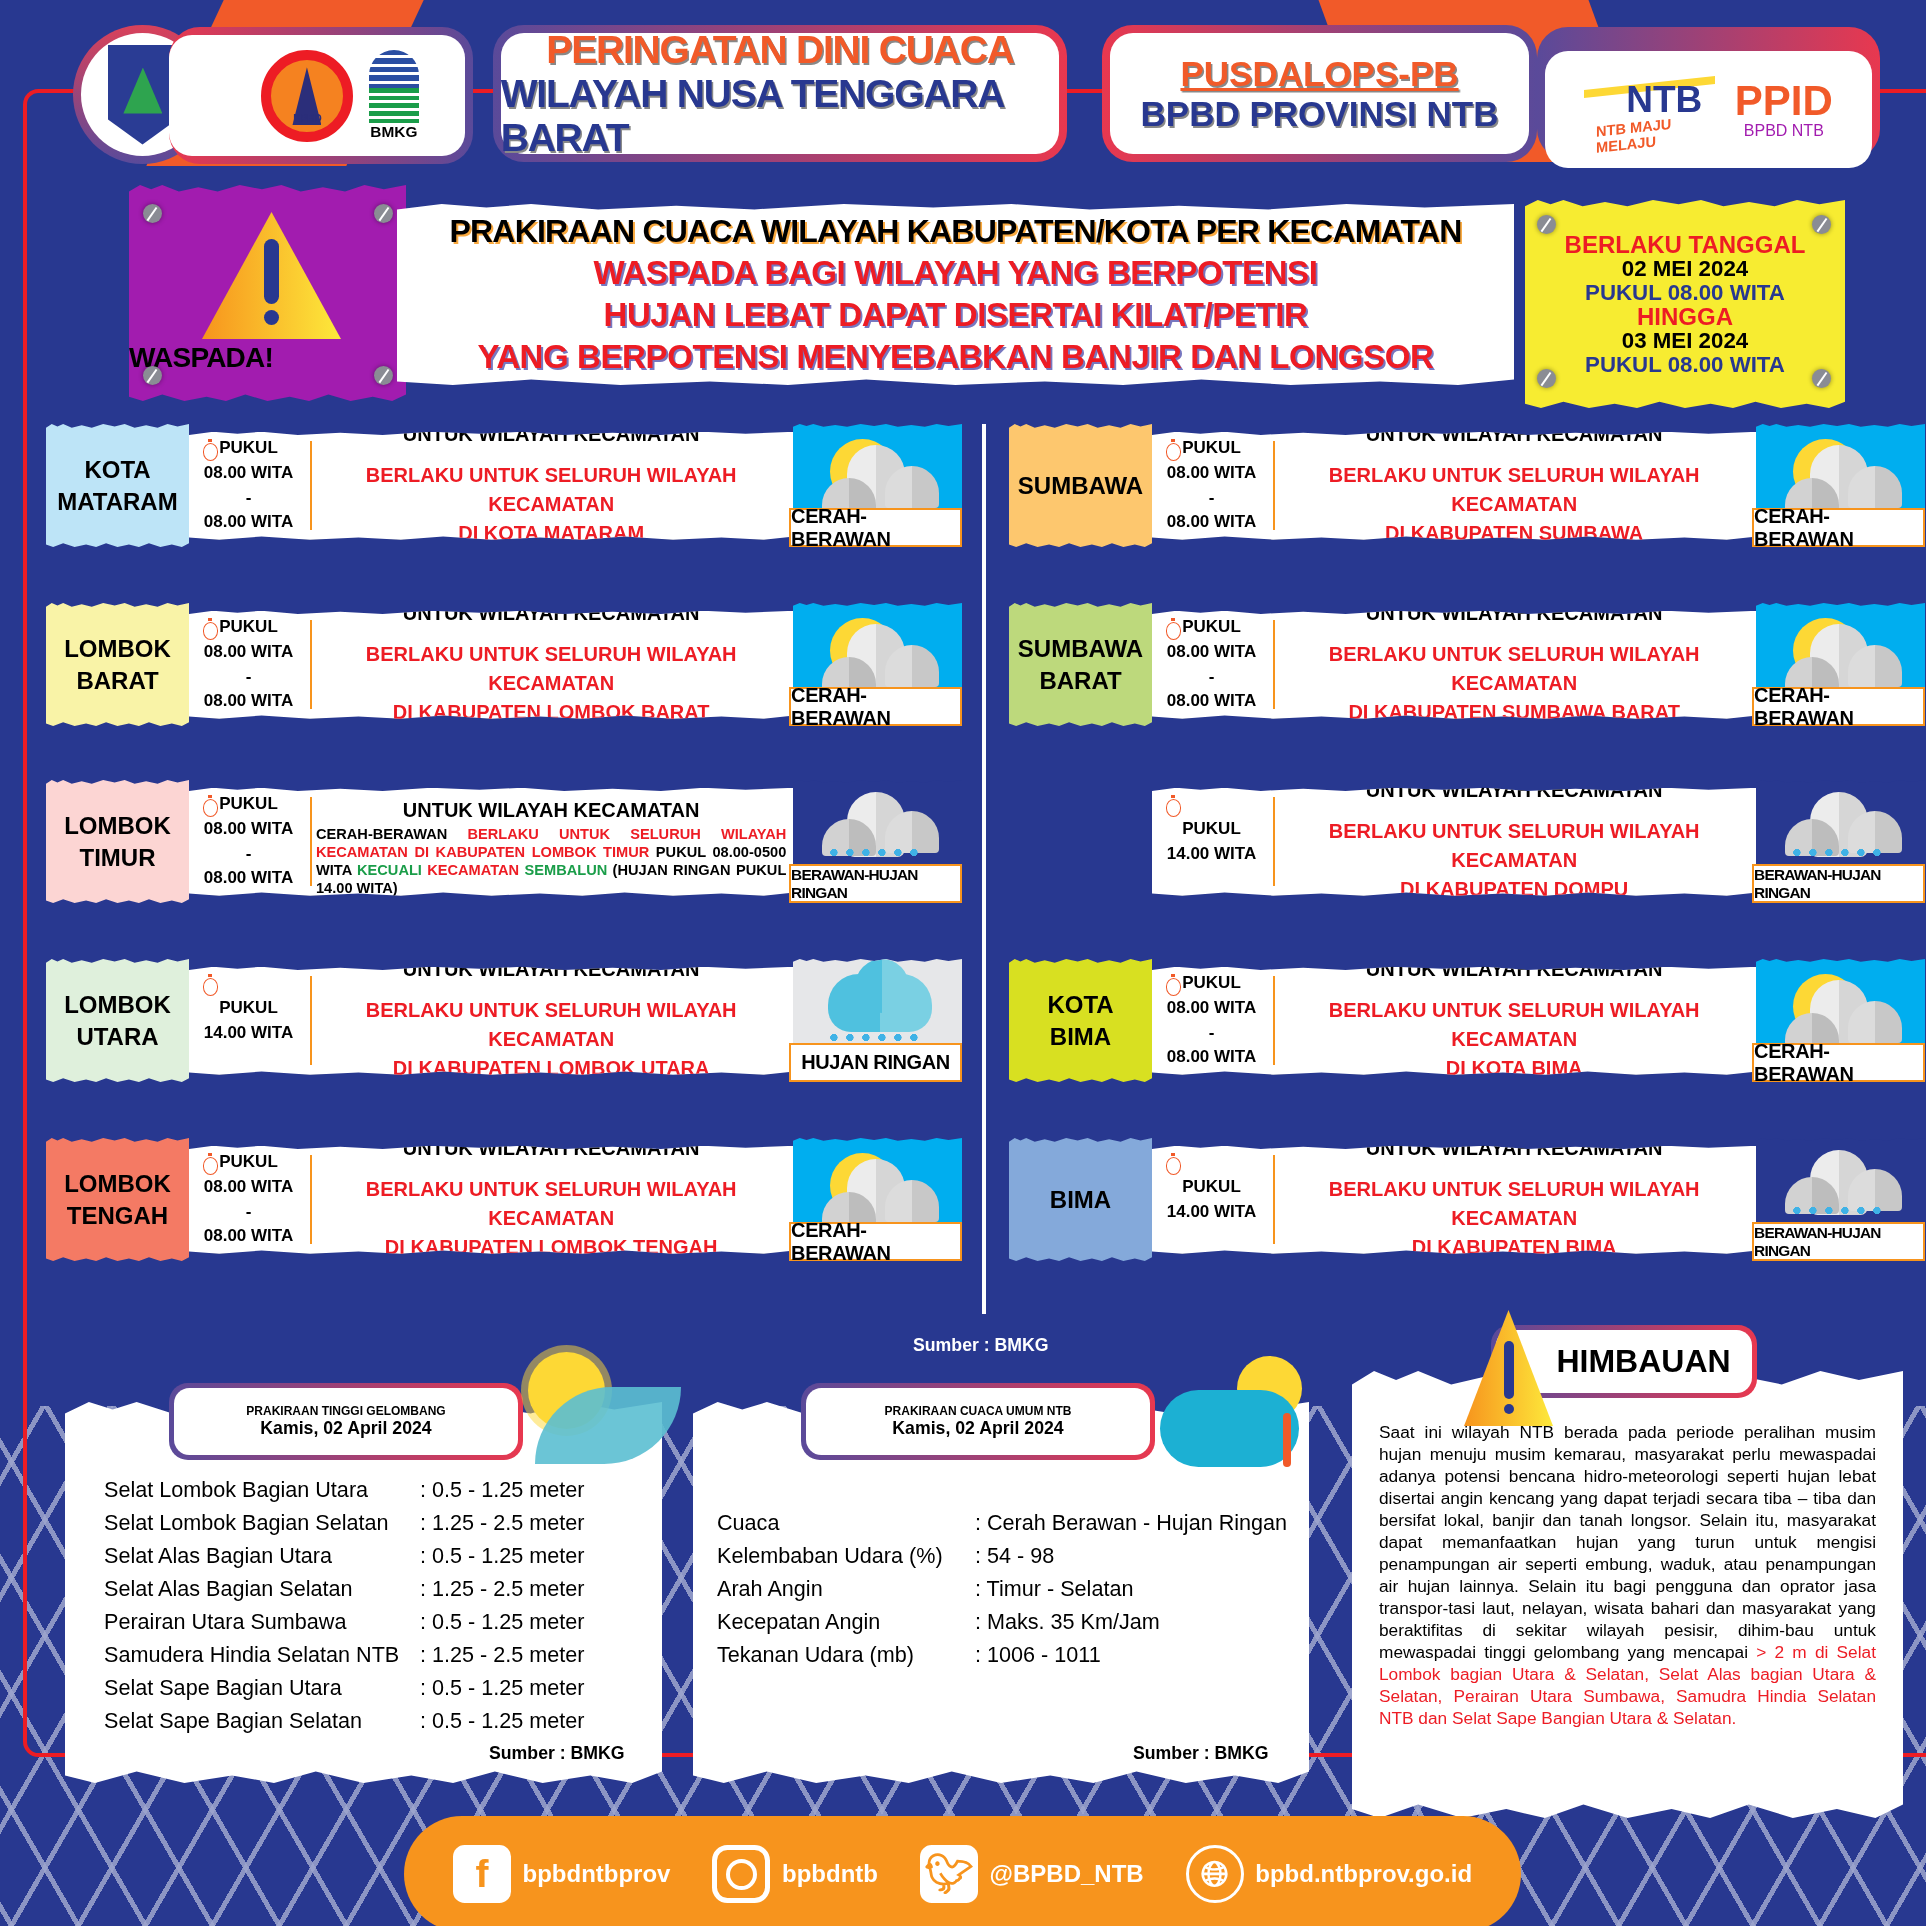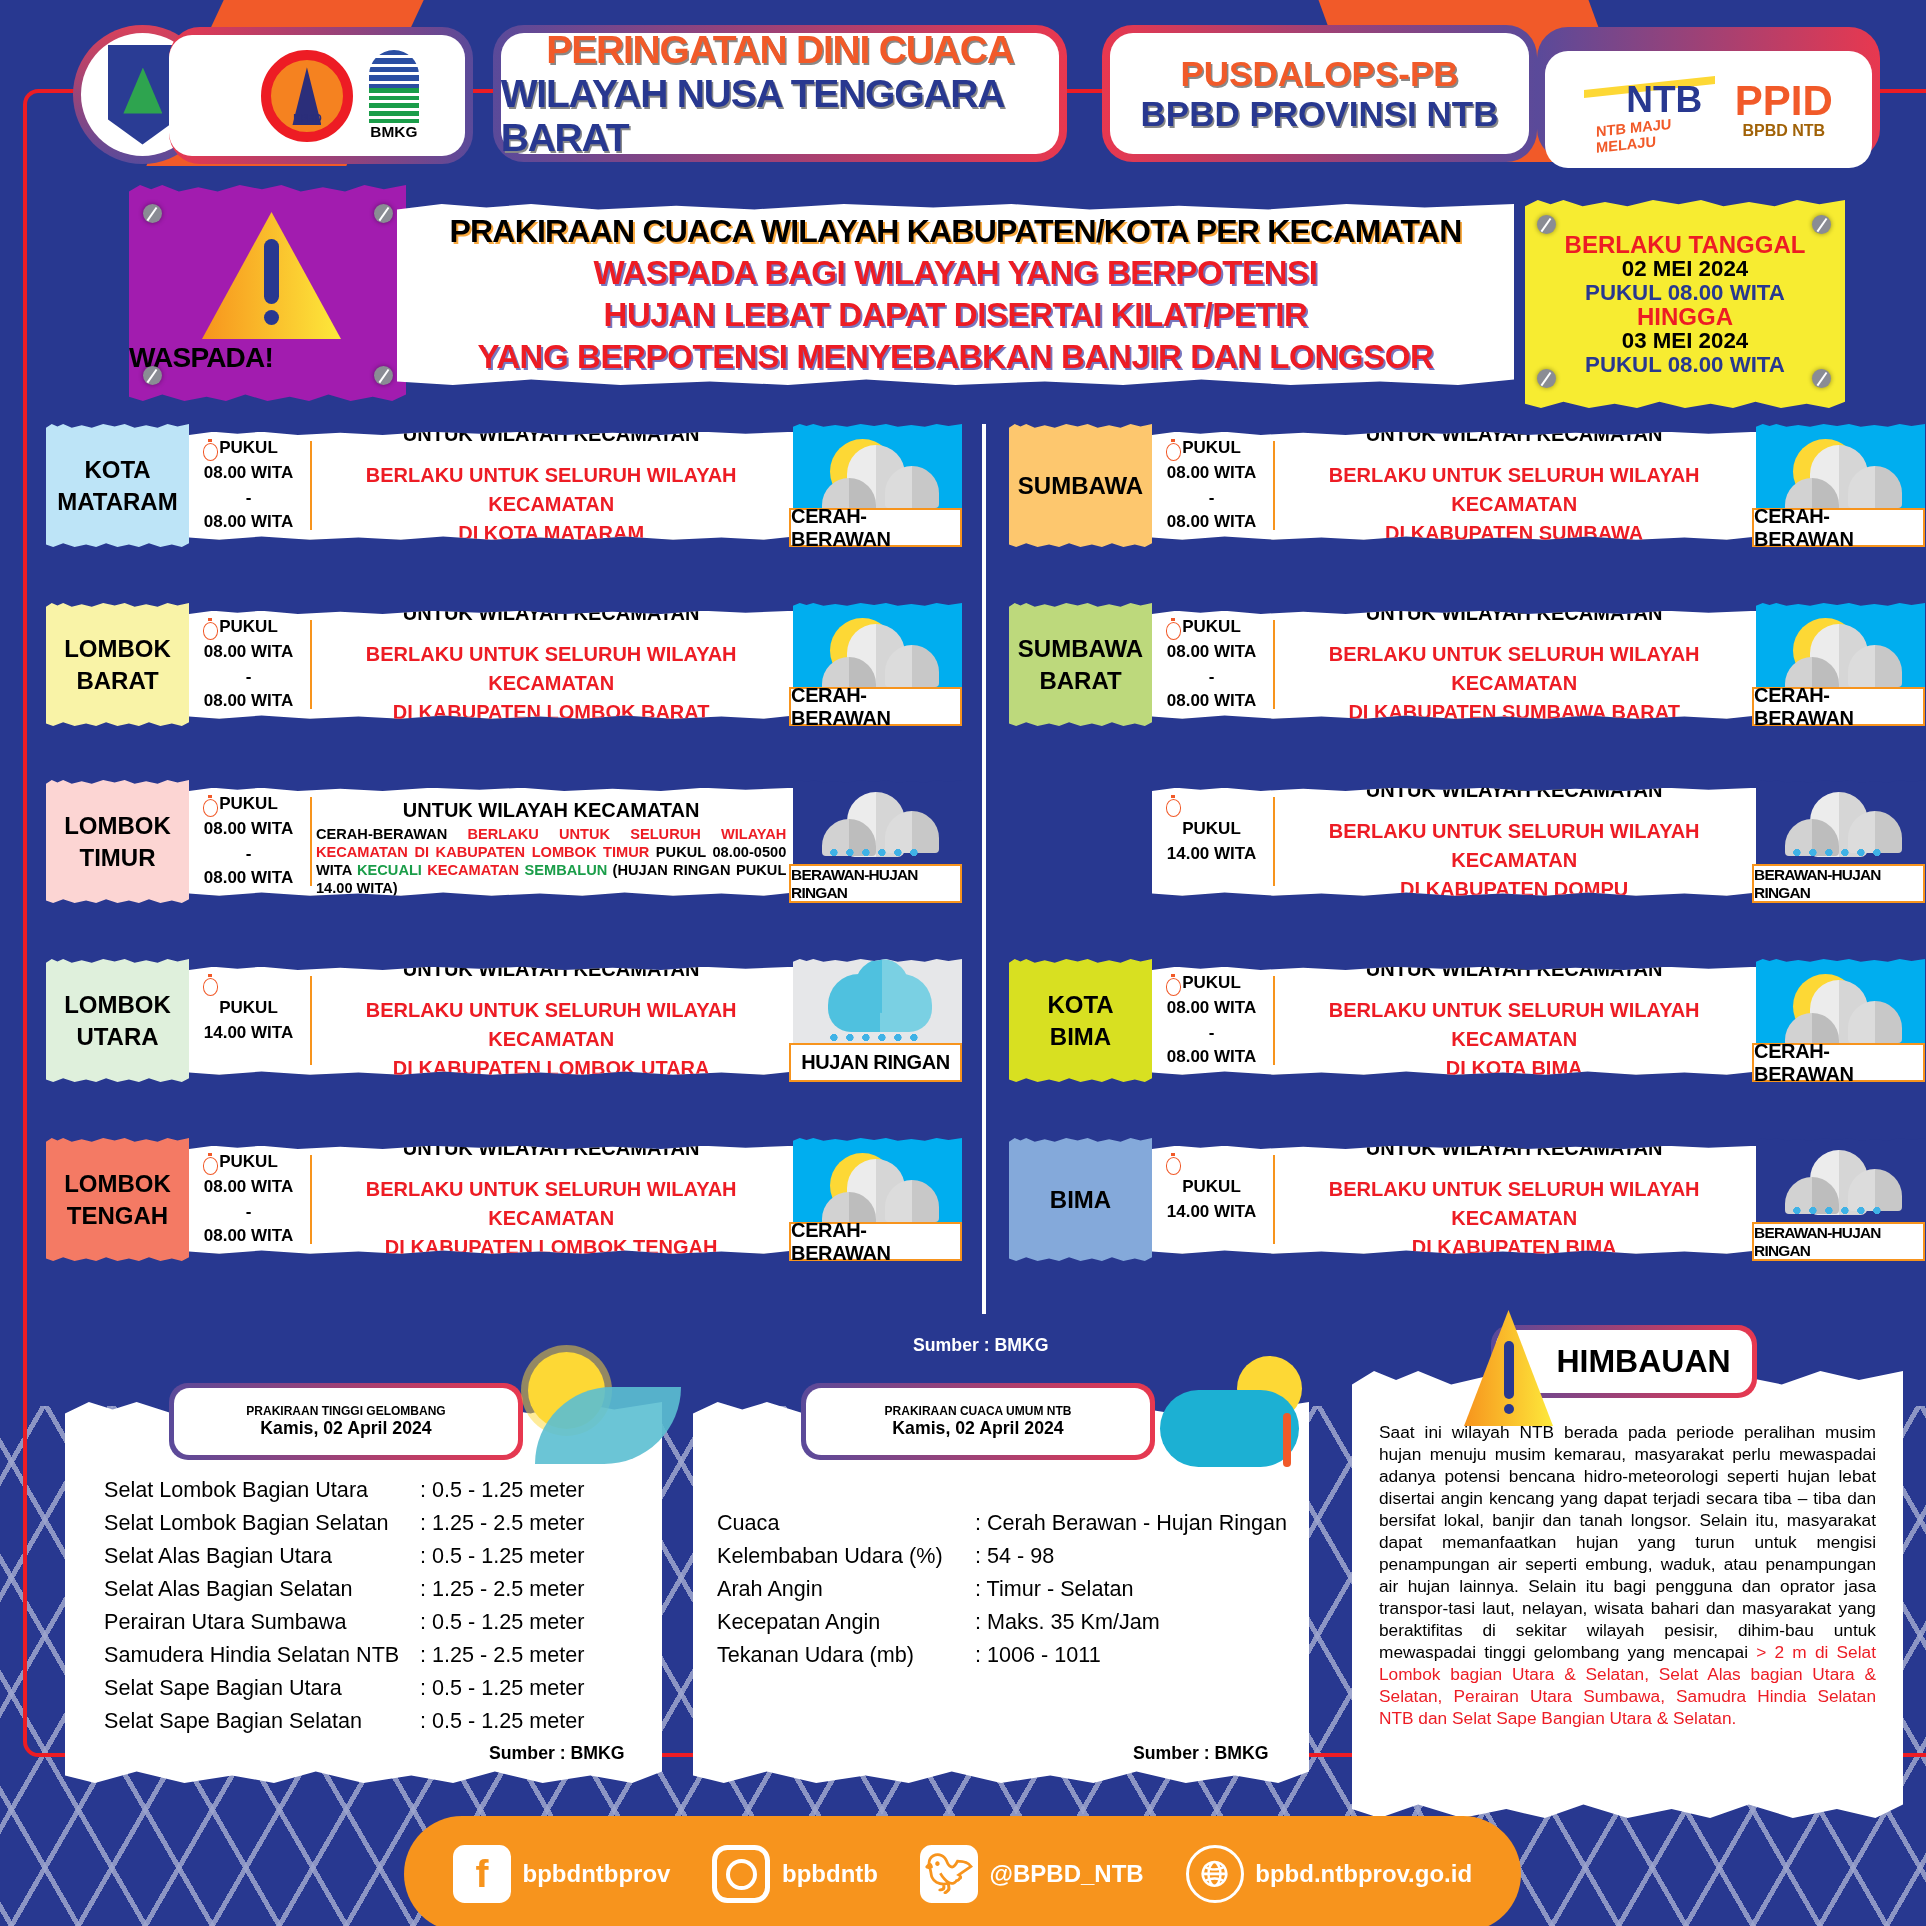--- a/index.html
+++ b/index.html
@@ -181,35 +181,35 @@
 
 <div class="pill-wrap rev" style="left:493px;top:25px;width:574px;height:137px;">
   <div class="pill-inner">
     <div class="title-orange" style="font-size:39px;letter-spacing:-1.2px;">PERINGATAN DINI CUACA</div>
     <div class="title-blue" style="font-size:39px;letter-spacing:-1.2px;">WILAYAH NUSA TENGGARA BARAT</div>
   </div>
 </div>
 
 <div class="pill-wrap" style="left:1102px;top:25px;width:435px;height:137px;">
   <div class="pill-inner">
-    <div class="title-orange" style="font-size:35px;">PUSDALOPS-PB</div>
+    <div class="title-orange" style="font-size:35px;text-decoration:underline;">PUSDALOPS-PB</div>
     <div class="title-blue" style="font-size:35px;">BPBD PROVINSI NTB</div>
   </div>
 </div>
 
 <div class="pill-wrap rev" style="left:1537px;top:27px;width:343px;height:133px;">
   <div class="pill-inner" style="flex-direction:row;gap:11.6px;margin-top:16px;">
     <div style="position:relative;width:139px;height:77px;">
       <div style="position:absolute;left:0;top:11.6px;width:131px;height:7.7px;background:#fdd835;transform:skewY(-6deg);"></div>
       <div style="position:absolute;left:42px;top:7.7px;font-size:37px;font-weight:900;color:#283890;">NTB</div>
       <div style="position:absolute;left:11.6px;top:46px;font-size:14.6px;font-weight:900;color:#f15a29;transform:skewY(-6deg);">NTB MAJU MELAJU</div>
     </div>
     <div style="display:flex;flex-direction:column;align-items:center;">
       <div style="font-size:42px;font-weight:900;color:#f15a29;line-height:1;">PPID</div>
-      <div style="font-size:16px;font-weight:700;color:#a16207;">BPBD NTB</div>
+      <div style="font-size:16px;font-weight:400;color:#a21caf;">BPBD NTB</div>
     </div>
   </div>
 </div>
 
 <div class="waspada-box torn">
   <div class="warn-tri"></div>
   <div class="screw" style="left:13.5px;top:19px;"></div>
   <div class="screw" style="left:245px;top:19px;"></div>
   <div class="screw" style="left:13.5px;top:181px;"></div>
   <div class="screw" style="left:245px;top:181px;"></div>

